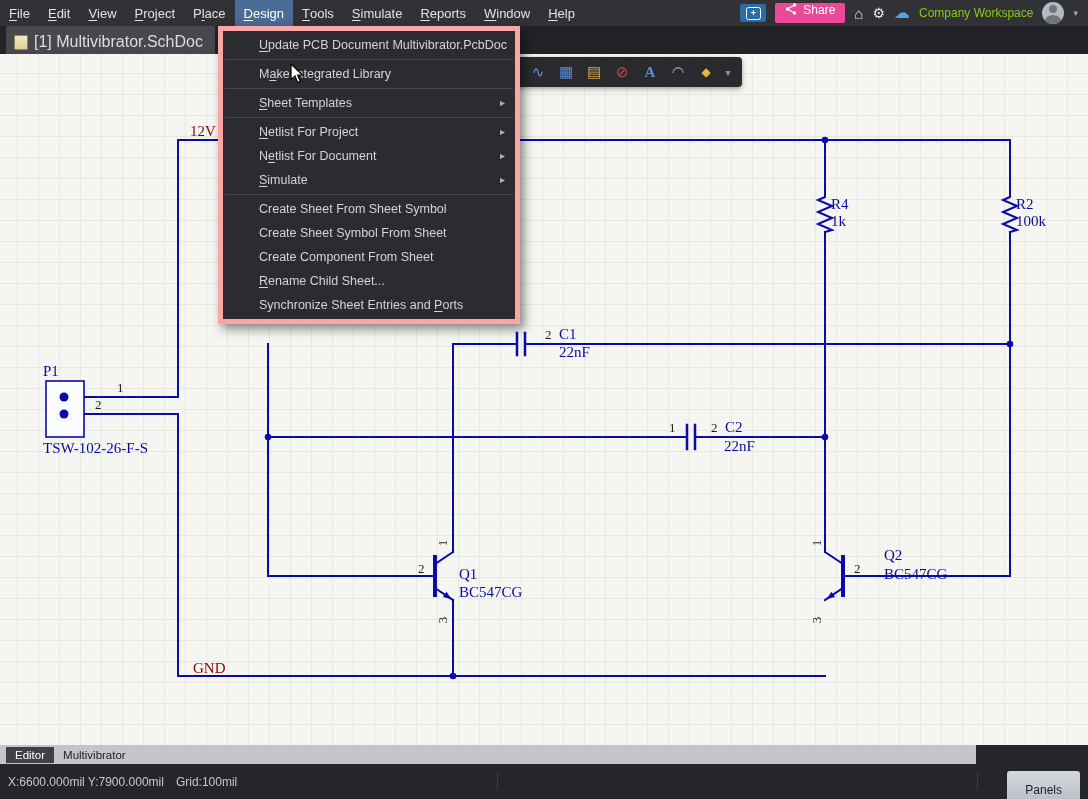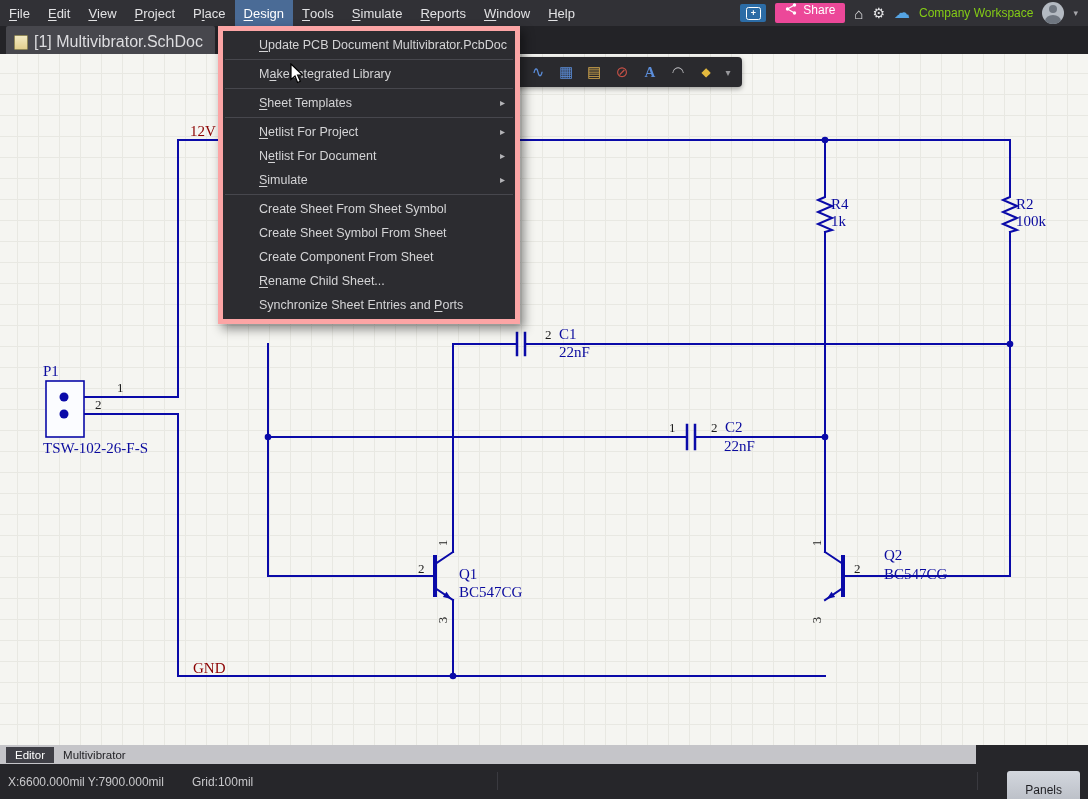--- a/index.html
+++ b/index.html
@@ -62,21 +62,21 @@
   .cursor{position:absolute;left:290px;top:63px;z-index:60;pointer-events:none;}
   
   .doc-tabs{position:absolute;top:745px;left:0;width:976px;height:19px;background:#c5c5c9;
             display:flex;align-items:center;z-index:30;}
   .etab{font-size:11.5px;color:#222226;padding:2px 9px;}
   .etab.active{background:#3f3f46;color:#ffffff;margin-left:6px;}
   
   .statusbar{position:absolute;top:764px;left:0;width:1088px;height:35px;background:#26262a;
              display:flex;align-items:center;color:#c8c8cb;font-size:12px;z-index:30;}
   .sb-coords{margin-left:8px;}
-  .sb-grid{margin-left:28px;}
+  .sb-grid{margin-left:12px;}
   .sb-div{position:absolute;top:8px;width:1px;height:18px;background:#3a3a40;}
   .panels-btn{position:absolute;right:8px;top:7px;height:37px;padding:0 18px;border:none;
               border-radius:3px;background:linear-gradient(#d3d7de,#b6bac2);color:#1e1e22;
               font-size:12px;font-family:"Liberation Sans",sans-serif;}
 </style>
 </head>
 <body>
 
 <div class="menubar">
   <span class="mb-item"><u>F</u>ile</span>

